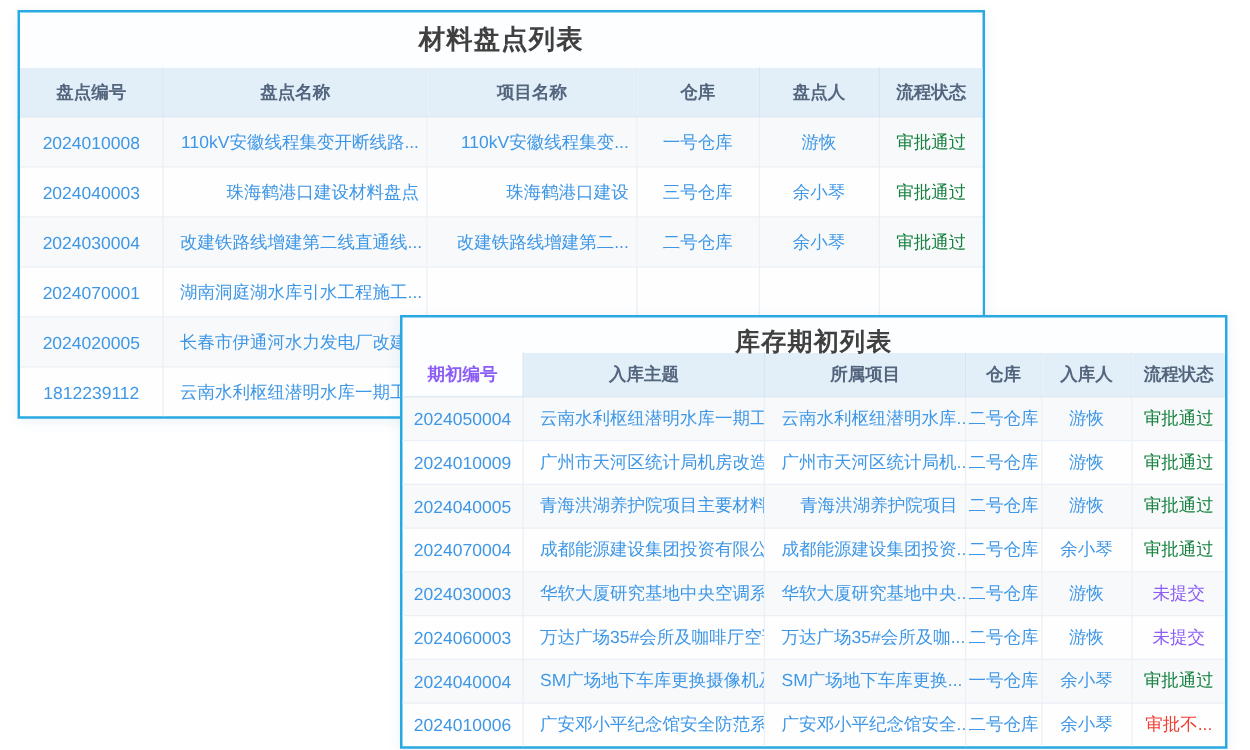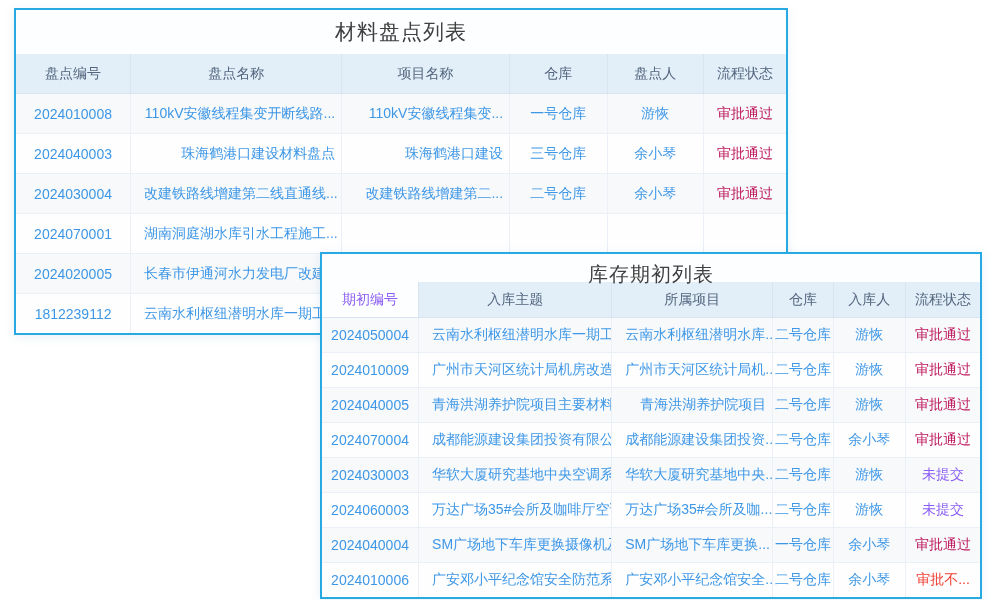--- a/index.html
+++ b/index.html
@@ -11,29 +11,29 @@
   .panel{
     position:absolute;
     background:#FDFEFF;
     border:2px solid #29A9E1;
     box-shadow:0 2px 10px rgba(40,120,180,0.10);
   }
   #panel-inventory{left:14px;top:8px;width:770px;z-index:1}
   #panel-initial{left:320px;top:252px;width:658px;z-index:2}
 
   .panel-title{
-    text-align:center;font-weight:normal;color:#404040;
+    text-align:center;font-weight:bold;color:#404040;
     letter-spacing:1px;
   }
   #panel-inventory .panel-title{height:44px;line-height:44px;font-size:21px}
   #panel-initial .panel-title{height:28px;line-height:40px;font-size:20px}
 
   table{border-collapse:collapse;table-layout:fixed;width:100%}
   th{
-    background:#E2EFF9;color:#54657E;font-weight:normal;font-size:14px;
+    background:#E2EFF9;color:#54657E;font-weight:bold;font-size:14px;
     border:1px solid #D8E5F0;white-space:nowrap;overflow:hidden;
   }
   td{
     font-size:14px;color:#3E97E6;
     border:1px solid #EAF0F6;white-space:nowrap;overflow:hidden;
     text-align:center;
   }
   th{text-align:center}
   #panel-inventory th{height:37px}
   #panel-inventory td{height:37px}
@@ -43,21 +43,21 @@
   th:first-child,td:first-child{border-left:none}
   th:last-child,td:last-child{border-right:none}
   thead th{border-top:none}
   tbody tr:last-child td{border-bottom:none}
   tbody tr:nth-child(odd) td{background:#F7F9FB}
   tbody tr:nth-child(even) td{background:#FEFEFF}
 
   td.col-name,td.col-project{text-align:right;padding:0 6px 0 13px}
 
   th.active{background:#FDFEFF;color:#8b5cf6}
-  td.st-approved{color:#be185d}
+  td.st-approved{color:#15803d}
   td.st-unsubmitted{color:#8b5cf6}
   td.st-rejected{color:#F23C30}
 </style>
 </head>
 <body>
 
 <div class="panel" id="panel-inventory">
   <div class="panel-title">材料盘点列表</div>
   <table>
     <colgroup>

